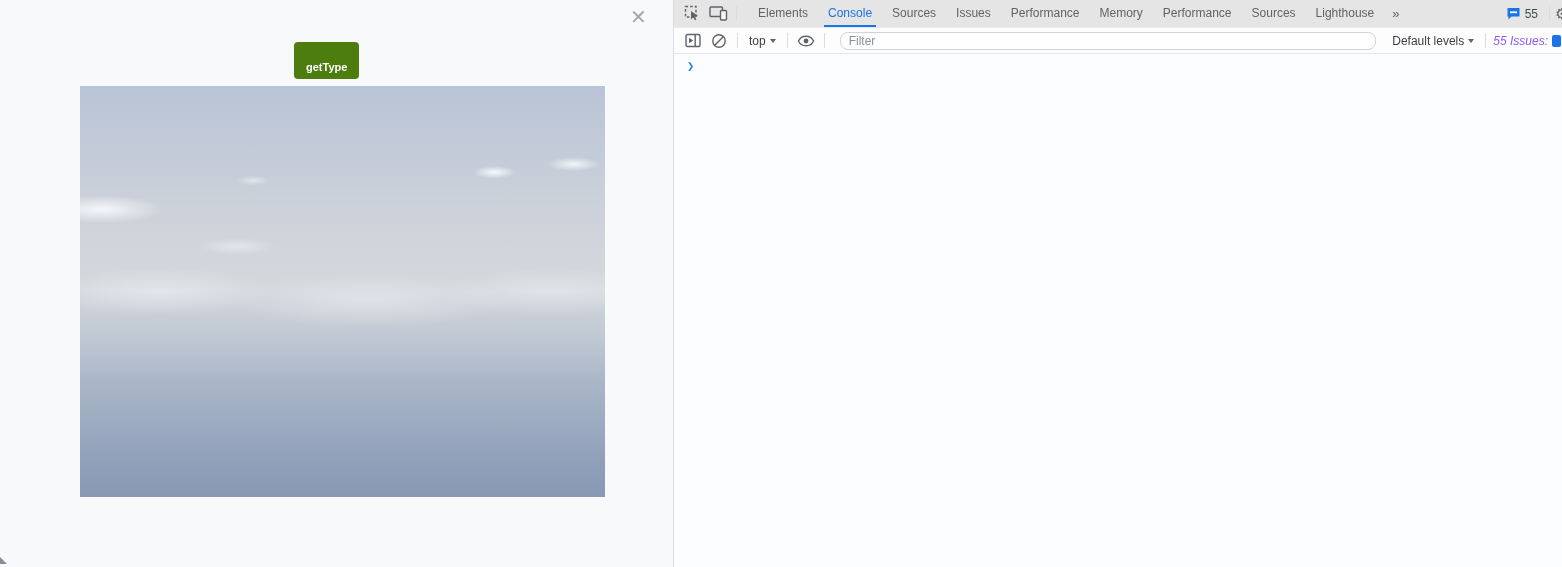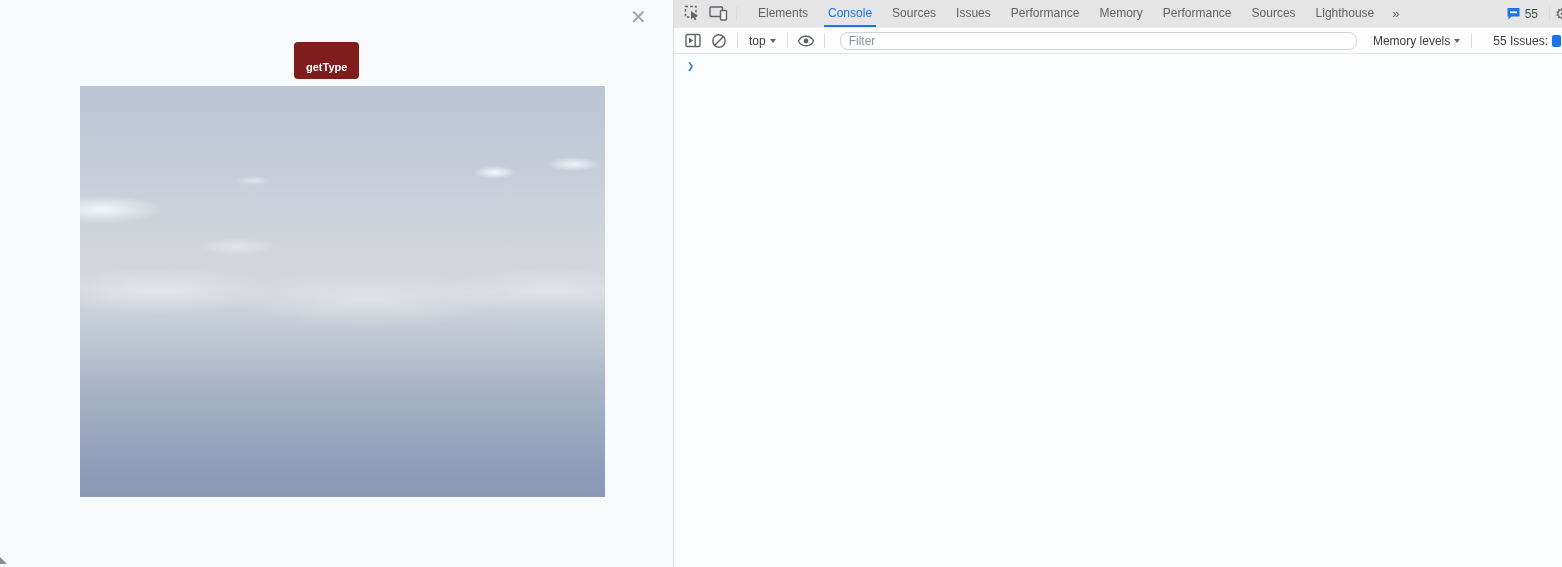--- a/index.html
+++ b/index.html
@@ -2,21 +2,21 @@
 <html><head>
 <meta charset="utf-8">
 <style>
   html,body{margin:0;padding:0;}
   body{width:1562px;height:567px;overflow:hidden;font-family:"Liberation Sans",sans-serif;background:#fff;}
   .viewport{position:relative;width:1562px;height:567px;}
 
   
   .left-pane{position:absolute;left:0;top:0;width:673px;height:567px;background:#f8f9fa;border-right:1px solid #d9dde3;}
   .close-x{position:absolute;left:630px;top:5px;font-size:20px;line-height:24px;color:#a3a7ae;cursor:pointer;font-weight:400;}
-  .gettype-btn{position:absolute;left:294px;top:42px;height:37px;line-height:19px;background:#7f1d1d;color:#fff;
+  .gettype-btn{position:absolute;left:294px;top:42px;height:37px;line-height:19px;background:#4d7c0f;color:#fff;
     font-size:11px;font-weight:700;border:none;border-radius:4px;padding:16px 12px;font-family:"Liberation Sans",sans-serif;cursor:pointer;}
   .sky-image{position:absolute;left:80px;top:86px;width:525px;height:411px;
     background:
       radial-gradient(ellipse 30px 9px at 79% 21%, rgba(252,253,254,0.92), rgba(252,253,254,0) 70%),
       radial-gradient(ellipse 38px 10px at 94% 19%, rgba(250,251,253,0.85), rgba(250,251,253,0) 70%),
       radial-gradient(ellipse 24px 7px at 33% 23%, rgba(246,248,250,0.55), rgba(246,248,250,0) 70%),
       radial-gradient(ellipse 55px 12px at 30% 39%, rgba(244,246,249,0.5), rgba(244,246,249,0) 70%),
       radial-gradient(ellipse 90px 20px at 4% 30%, rgba(249,250,252,0.9), rgba(249,250,252,0) 70%),
       radial-gradient(ellipse 170px 34px at 15% 50%, rgba(240,242,246,0.55), rgba(240,242,246,0) 70%),
       radial-gradient(ellipse 200px 40px at 55% 52%, rgba(238,241,245,0.5), rgba(238,241,245,0) 70%),
@@ -38,21 +38,21 @@
   .tab-right{margin-left:auto;display:flex;align-items:center;}
   .msg-count{font-size:12px;color:#474a4d;margin:0 6px 0 4px;}
   .gear{font-size:15px;color:#5f6368;margin-right:-9px;cursor:pointer;width:16px;flex:none;}
 
   .console-toolbar{height:25px;display:flex;align-items:center;background:#fdfdfe;border-bottom:1px solid #dfe7f1;padding:0 6px;}
   .dropdown{display:flex;align-items:center;gap:4px;padding:0 6px;font-size:12px;color:#3c4043;cursor:pointer;white-space:nowrap;flex:none;}
   .caret{width:0;height:0;border-left:3.5px solid transparent;border-right:3.5px solid transparent;border-top:4.5px solid #5f6368;}
   .filter-input{flex:1;height:16px;margin:0 10px;border:1px solid #cfd4da;border-radius:8px;font-size:12px;padding:0 8px;
     color:#3c4043;background:#fff;font-family:"Liberation Sans",sans-serif;outline:none;min-width:80px;}
   .filter-input::placeholder{color:#8b9095;}
-  .issues-label{font-size:12px;color:#404040;white-space:nowrap;margin:0 4px 0 16px;}
+  .issues-label{font-size:12px;color:#8b5cf6;white-space:nowrap;margin:0 4px 0 2px;font-style:italic;}
   .issues-partial{width:9px;height:12px;background:#1a73e8;border-radius:2px;margin-right:-5px;flex:none;}
 
   .console-area{background:#fcfdfe;height:513px;}
   .prompt-row{height:24px;display:flex;align-items:center;padding-left:13px;cursor:text;}
   .prompt{color:#2a7de1;font-size:12px;font-weight:700;font-family:"DejaVu Sans Mono",monospace;}
 </style>
 </head>
 <body>
 
 <div class="viewport">
@@ -127,21 +127,21 @@
       <span class="vsep"></span>
       <span class="icon-btn">
         <svg width="18" height="14" viewBox="0 0 18 14">
           <path d="M9 2.2 C5.2 2.2 2.4 5 1.4 7 C2.4 9 5.2 11.8 9 11.8 C12.8 11.8 15.6 9 16.6 7 C15.6 5 12.8 2.2 9 2.2 Z" fill="none" stroke="#5f6368" stroke-width="1.4"></path>
           <circle cx="9" cy="7" r="2.4" fill="#5f6368"></circle>
         </svg>
       </span>
       <span class="vsep"></span>
       <input class="filter-input" type="text" placeholder="Filter" style="">
       <div class="dropdown">
-        <span>Memory levels</span>
+        <span>Default levels</span>
         <span class="caret"></span>
       </div>
       <span class="vsep"></span>
       <span class="issues-label">55 Issues:</span>
       <span class="issues-partial"></span>
     </div>
 
     <div class="console-area">
       <div class="prompt-row">
         <span class="prompt">❯</span>

